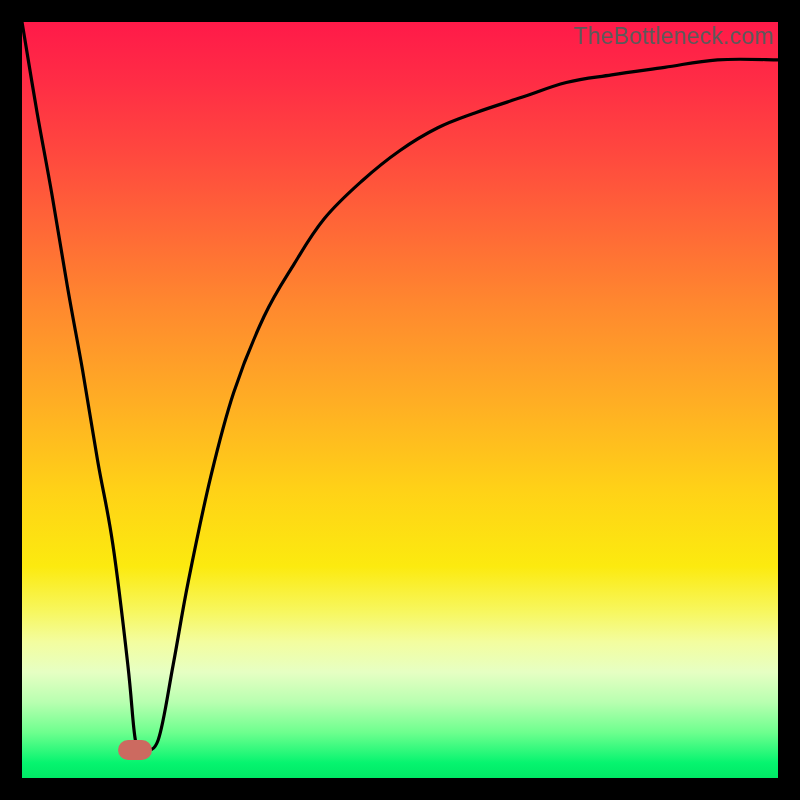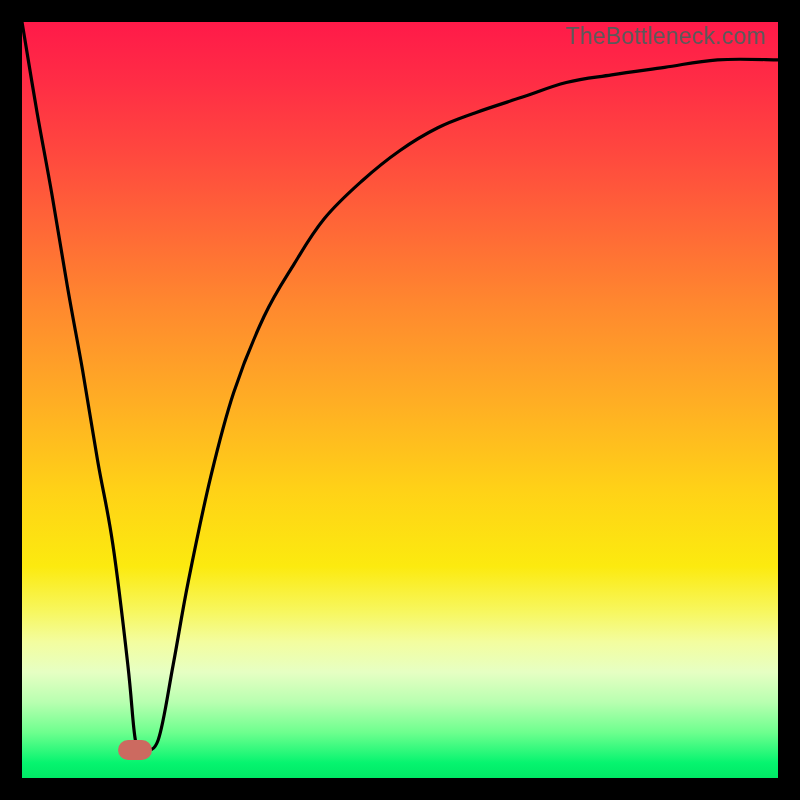--- a/index.html
+++ b/index.html
@@ -31,21 +31,21 @@
       #e6ffc3 86%,
       #b8ffb0 90%,
       #6dff8e 94%,
       #06f46f 98%,
       #00e865 100%
     );
   }
   .watermark {
     position: absolute;
     top: 1px;
-    right: 12px;
+    right: 4px;
     color: #5a5a5a;
     font-size: 23px;
     font-weight: 500;
     letter-spacing: 0.2px;
     user-select: none;
   }
   svg.curve {
     position: absolute;
     left: 0;
     top: 0;

